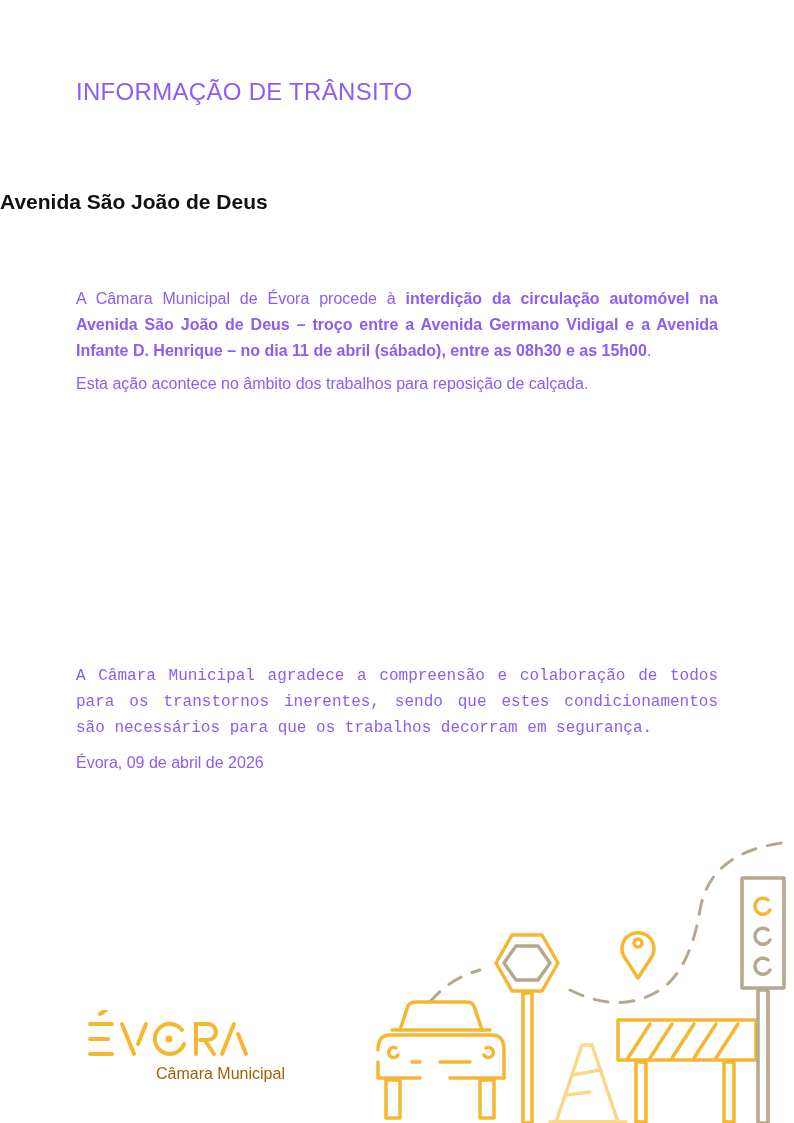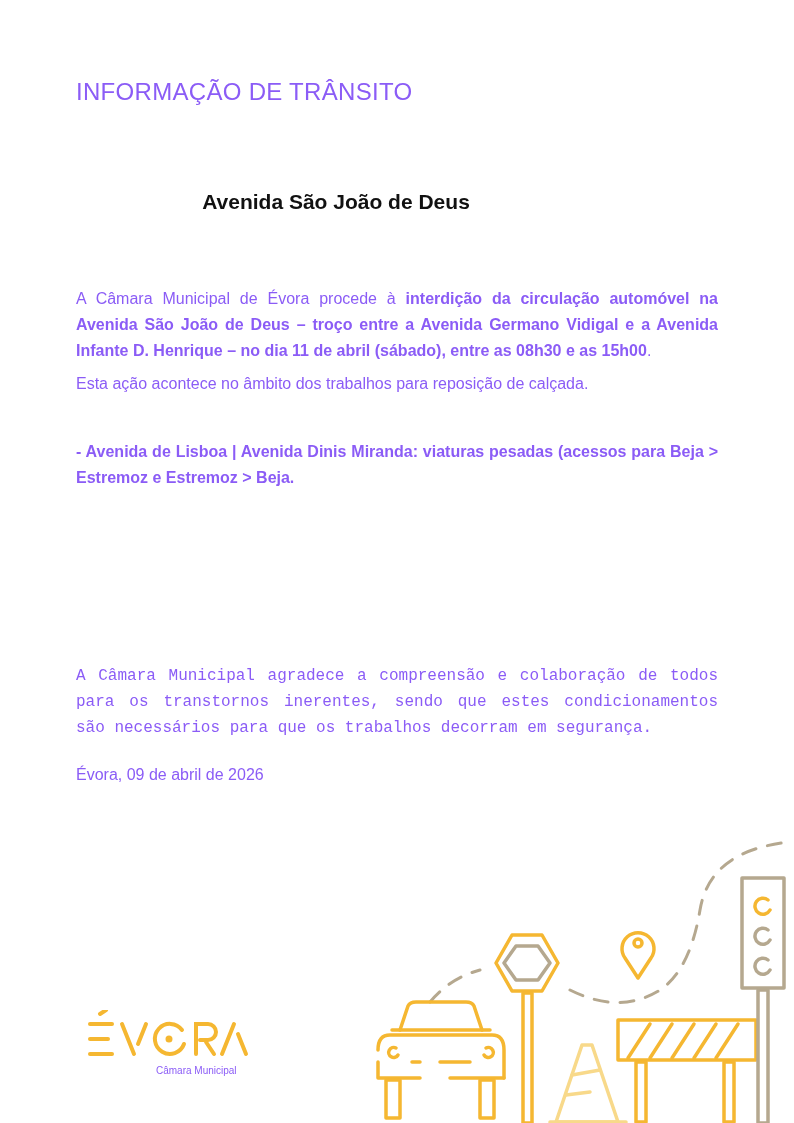--- a/index.html
+++ b/index.html
@@ -1,44 +1,43 @@
 <!DOCTYPE html>
 <html><head>
   <meta charset="utf-8">
   <style>
     html, body { margin: 0; padding: 0; background: #ffffff; }
     body { width: 794px; height: 1123px; position: relative; overflow: hidden; font-family: "Liberation Sans", "DejaVu Sans", sans-serif; color: #1a1a1a; }
     .header-title { position: absolute; left: 76px; top: 78px; font-size: 24px; color: #8b5cf6; letter-spacing: 0.3px; font-weight: normal; }
-    .doc-title { position: absolute; left: 0; width: 672px; top: 190px; text-align: center; font-size: 21px; font-weight: bold; color: #111; }
+    .doc-title { position: absolute; left: 0; width: 672px; top: 190px; text-align: left; font-size: 21px; font-weight: bold; color: #111; }
     .body { position: absolute; left: 76px; width: 642px; font-size: 16px; line-height: 26px; color: #8b5cf6; }
     .p1 { top: 286px; text-align: justify; }
     .p2 { top: 371px; }
     .alt { top: 439px; font-weight: bold; }
     .alt div { margin-bottom: 9px; }
     .alt .justify { text-align: justify; text-align-last: left; }
     .p3 { top: 663px; text-align: justify; line-height: 26px; font-family: Liberation Mono, monospace; }
-    .date { top: 750px; margin-top: 12px; }
+    .date { top: 750px; }
     b { font-weight: bold; }
     .logo { position: absolute; left: 86px; top: 1010px; width: 180px; }
-    .logo-sub { position: absolute; left: 156px; top: 1065px; font-size: 10px; color: #8b5cf6; }
+    .logo-sub { position: absolute; left: 156px; top: 1065px; font-size: 16px; color: #a16207; }
     .illus { position: absolute; left: 360px; top: 830px; }
   </style>
 </head>
 <body>
 
 <div class="header-title">INFORMAÇÃO DE TRÂNSITO</div>
 
 <div class="doc-title">Avenida São João de Deus</div>
 
 <div class="body p1"><span>A Câmara Municipal de Évora procede à </span><b>interdição da circulação automóvel na Avenida São João de Deus – troço entre a Avenida Germano Vidigal e a Avenida Infante D. Henrique – no dia 11 de abril (sábado), entre as 08h30 e as 15h00</b><span>.</span></div>
 
 <div class="body p2">Esta ação acontece no âmbito dos trabalhos para reposição de calçada.</div>
 
 <div class="body alt">
-  <div class="justify">- Avenida de Lisboa | Avenida Dinis Miranda: viaturas pesadas (acessos para Beja &gt; Estremoz e Estremoz &gt; Beja.</div>
 </div>
 
 <div class="body p3">A Câmara Municipal agradece a compreensão e colaboração de todos para os transtornos inerentes, sendo que estes condicionamentos são necessários para que os trabalhos decorram em segurança.</div>
 
 <div class="body date">Évora, 09 de abril de 2026</div>
 
 <svg class="logo" width="180" height="52" viewBox="0 0 180 52">
   <g fill="none" stroke="#f5b731" stroke-width="4" stroke-linecap="round">
 
     <line x1="14" y1="4" x2="20" y2="0"></line>

